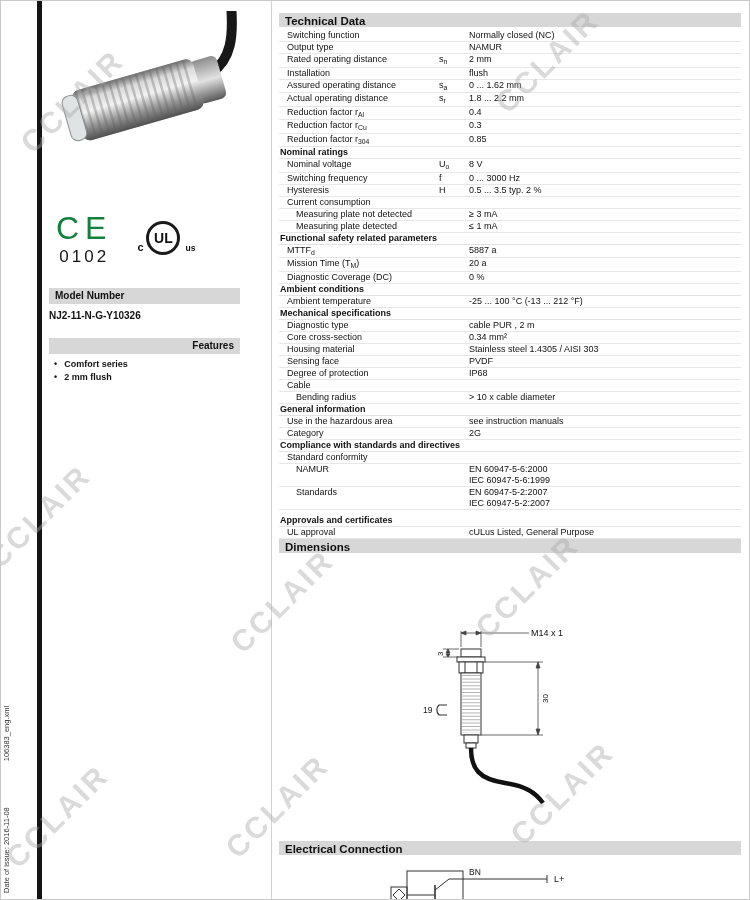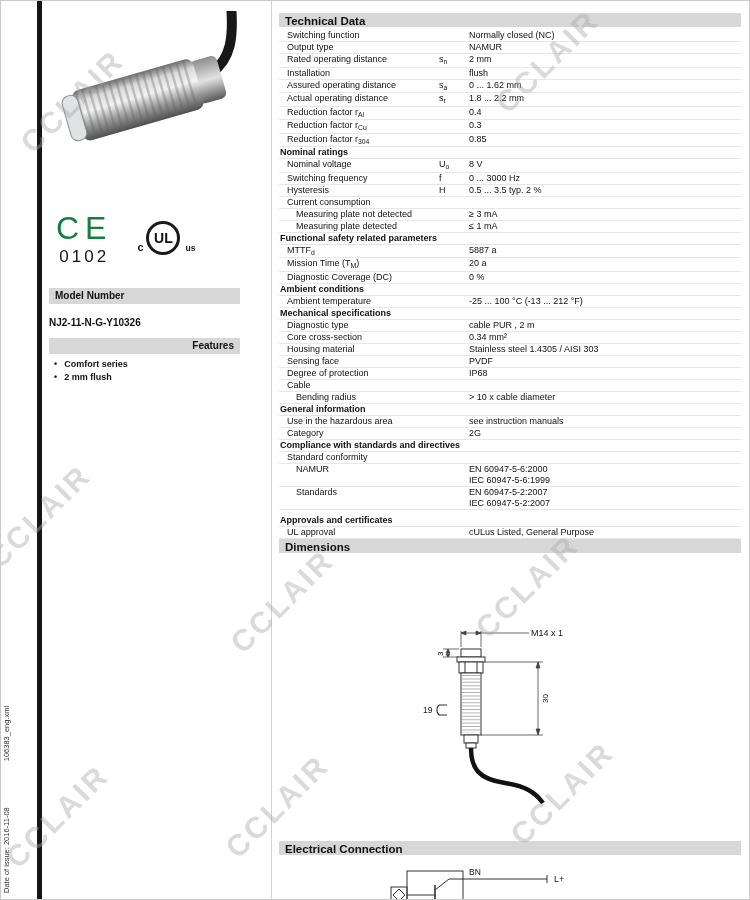--- a/index.html
+++ b/index.html
@@ -29,21 +29,21 @@
   .ul-wrap { position:relative; margin-left:34px; margin-top:8px; }
   .ul-circle { width:34px; height:34px; border:3px solid #1a1a1a; border-radius:50%;
                display:flex; align-items:center; justify-content:center;
                font-weight:700; font-size:14px; }
   .ul-c  { position:absolute; left:-9px;  bottom:2px; font-weight:700; font-size:11px; }
   .ul-us { position:absolute; right:-15px; bottom:2px; font-weight:700; font-size:8.5px; }
 
   .left-bar { position:absolute; left:48px; width:191px; height:16px;
               background:#d7d7d7; font-weight:700; font-size:10px; padding:2px 6px; }
   #model-bar { top:287px; }
-  #model-number { position:absolute; left:48px; top:316px; font-weight:700; font-size:10px; }
+  #model-number { position:absolute; left:48px; top:309px; font-weight:700; font-size:10px; }
   #features-bar { top:337px;text-align:right; }
   #features-list { position:absolute; left:53px; top:357px; font-size:9px; font-weight:700; }
   .feature-item { display:flex; gap:7px; line-height:13px; }
 
   
   .right-col { position:absolute; left:278px; top:12px; width:462px; }
   .section-bar { background:#d7d7d7; font-weight:700; font-size:11.5px; height:14px;
                  padding:2px 6px; }
   .tech-table { margin-top:3px; }
   .td-subhead { font-weight:700; font-size:9px; line-height:11px;

